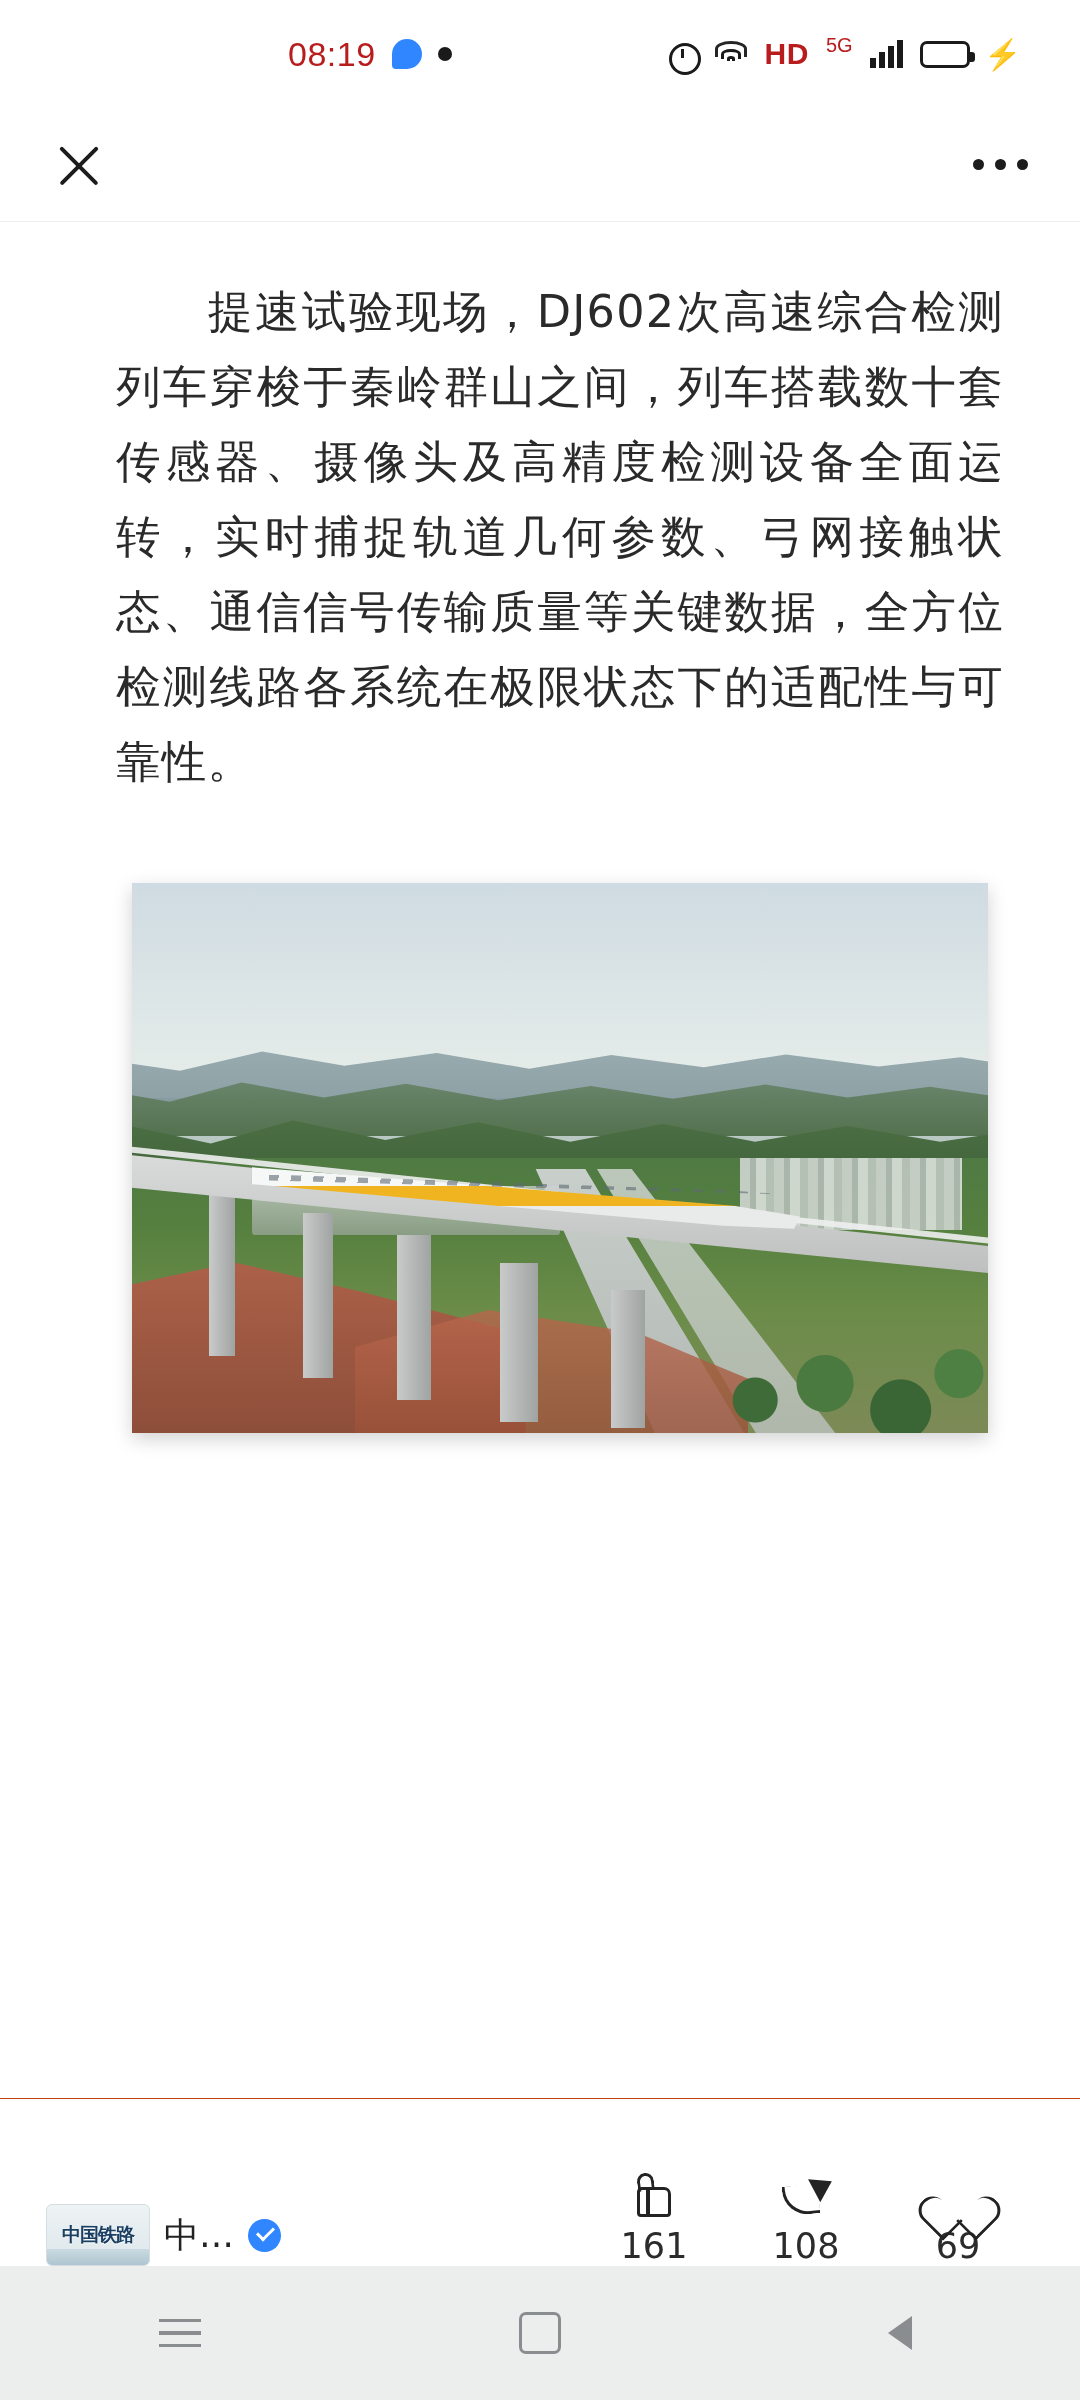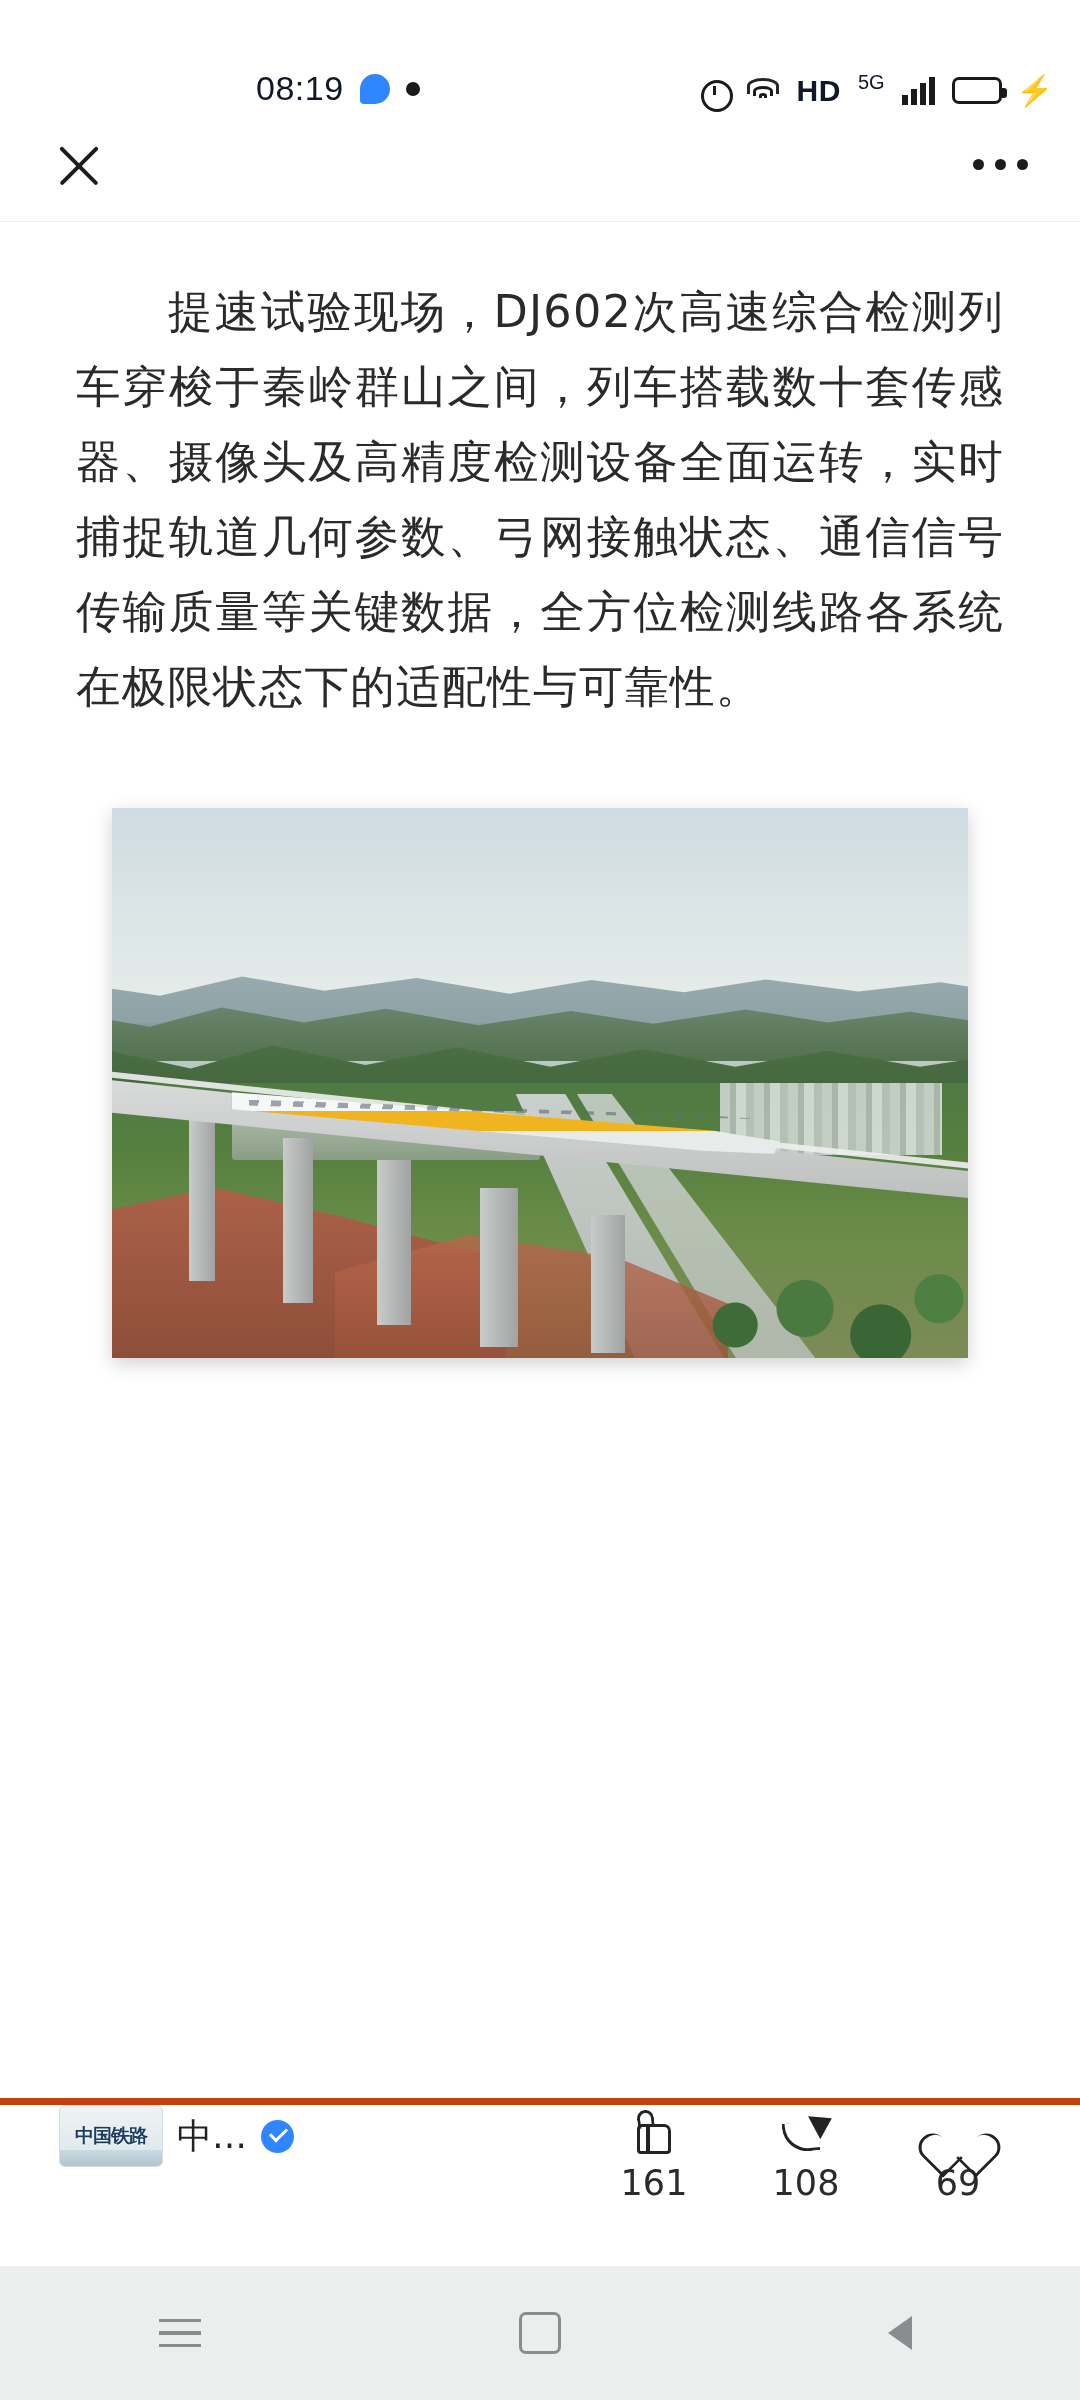--- a/index.html
+++ b/index.html
@@ -14,24 +14,24 @@
     width: 1080px; height: 2400px;
     background: #ffffff;
     display: flex;
     flex-direction: column;
   }
 
   
   .statusbar {
     height: 108px;
     display: flex;
-    align-items: flex-end;
-    padding: 0 26px;
+    align-items: center;
+    padding: 0 58px;
     font-size: 33px;
-    color: #0f172a;
+    color: #b91c1c;
     position: relative;
   }
   .sb-left { display: flex; align-items: center; gap: 16px; flex: 0 0 auto; margin-left: 230px;}
   .sb-clock { font-size: 34px; font-weight: 500; letter-spacing: .5px; }
   .sb-bluedot {
     width: 30px; height: 30px; border-radius: 50% 50% 50% 4px;
     background: #2f86ff; display:inline-block;
   }
   .sb-dot { width: 14px; height: 14px; border-radius: 50%; background: #1a1a1a; display:inline-block; }
   .sb-right { margin-left: auto; display: flex; align-items: center; gap: 17px; }
@@ -96,20 +96,21 @@
   .more-btn { display:flex; gap:11px; align-items:center; padding: 14px 4px; cursor:pointer;}
   .more-btn i { width: 11px; height: 11px; border-radius:50%; background:#1c1c1c; display:block;}
 
   
   .content {
     flex: 1 1 auto;
     overflow: hidden;
     position: relative;
     padding: 0 76px;
     background: #fff;
+    margin-left: 40px;
   }
   .para {
     font-family: "DejaVu Sans", sans-serif;
     font-size: 44.5px;
     line-height: 75px;
     color: #2a2a2a;
     letter-spacing: 1.2px;
     text-align: justify;
     text-justify: inter-ideograph;
   }
@@ -234,23 +235,23 @@
   .fade {
     position:absolute; left:0; right:0; bottom:0; height: 46px;
     background: linear-gradient(rgba(255,255,255,0), #ffffff);
     pointer-events:none;
   }
 
   
   .actionbar {
     height: 168px; flex: 0 0 auto;
     background: #fff;
-    border-top: 7px solid #c2410c;
-    display: flex; align-items: flex-start;
-    padding: 0 46px 0 59px;
+    border-top: 1px solid #c2410c;
+    display: flex; align-items: flex-end;
+    padding: 0 46px 0 46px;
     gap: 0;
   }
   .account { display:flex; align-items:center; gap: 14px; width: 330px; }
   .acc-logo {
     width: 104px; height: 62px; border-radius: 6px;
     background: linear-gradient(#eef3f5,#dce6ea);
     border: 1px solid #d5dde0;
     position: relative; overflow:hidden;
     display:flex; align-items:center; justify-content:center;
   }

